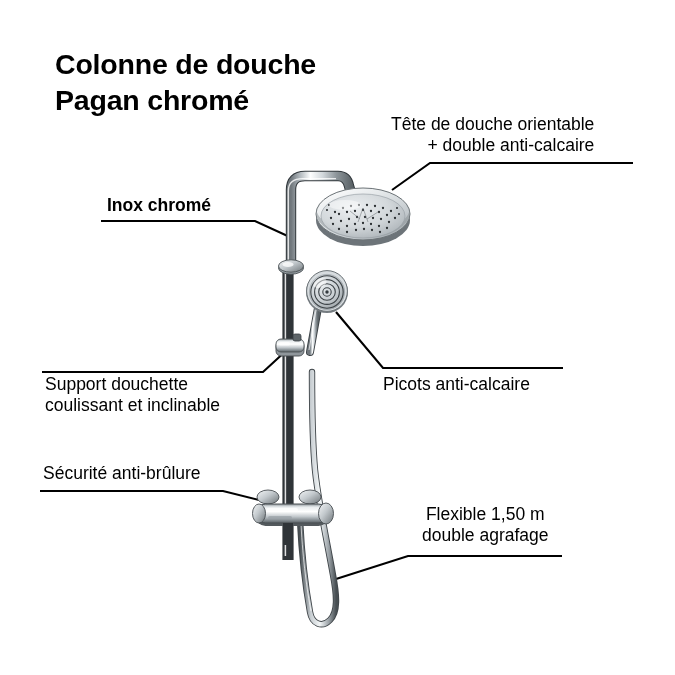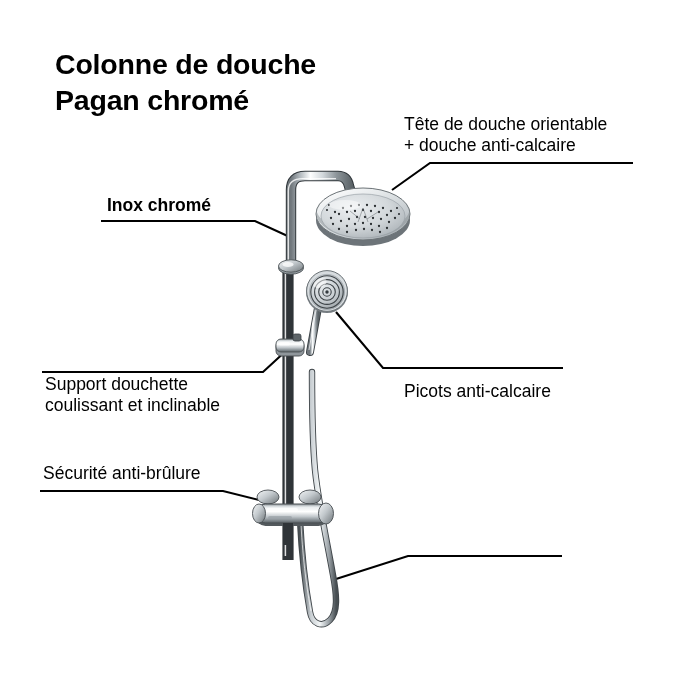--- a/index.html
+++ b/index.html
@@ -4,25 +4,25 @@
 <style>
   html,body{margin:0;padding:0;background:#ffffff;}
   body{width:675px;height:675px;overflow:hidden;
        font-family:"Liberation Sans","DejaVu Sans",sans-serif;color:#000;}
   #stage{position:relative;width:675px;height:675px;background:#fff;}
 
   .title{position:absolute;left:55px;top:46px;font-size:28.5px;font-weight:bold;
          line-height:1.28;letter-spacing:-0.2px;white-space:pre;}
 
   .callout{position:absolute;font-size:17.5px;line-height:1.22;white-space:pre;}
-  .c-tete{left:404px;top:114px;}
+  .c-tete{left:391px;top:114px;text-align:right;}
   .c-inox{left:107px;top:195px;font-weight:bold;}
   .c-support{left:45px;top:374px;}
   .c-secu{left:43px;top:463px;}
-  .c-picots{left:404px;top:374px;margin-top:7px;}
+  .c-picots{left:383px;top:374px;}
   .c-flex{left:422px;top:504px;text-align:center;}
 
   svg#art{position:absolute;left:0;top:0;width:675px;height:675px;}
   .lead{stroke:#000;stroke-width:2.1;fill:none;stroke-linecap:butt;stroke-linejoin:miter;}
 </style>
 </head>
 <body>
 
 <div id="stage">
 
@@ -222,24 +222,25 @@
         <ellipse cx="326" cy="513.5" rx="7.5" ry="10.5" fill="url(#gKnob)" stroke="#484e52" stroke-width="0.9"></ellipse>
         <rect x="266" y="508" width="32" height="4" rx="2" fill="#ffffff" opacity="0.75"></rect>
         <rect x="268" y="516" width="24" height="3" rx="1.5" fill="#9aa1a6" opacity="0.7"></rect>
         <path d="M288,523 L288,545" stroke="#2f3438" stroke-width="10" fill="none"></path>
         <path d="M288,523 L288,545" stroke="url(#gRiser)" stroke-width="8.2" fill="none"></path>
       </g>
 
     </g>
   </svg>
 
-  <div class="callout c-tete"><span>Tête de douche orientable</span><br><span>+ douche anti-calcaire</span></div>
+  <div class="callout c-tete"><span>Tête de douche orientable</span><br><span>+ double anti-calcaire</span></div>
 
   <div class="callout c-inox"><span>Inox chromé</span></div>
 
   <div class="callout c-secu"><span>Sécurité anti-brûlure</span></div>
 
   <div class="callout c-support"><span>Support douchette</span><br><span>coulissant et inclinable</span></div>
 
   <div class="callout c-picots"><span>Picots anti-calcaire</span></div>
 
+  <div class="callout c-flex"><span>Flexible 1,50 m</span><br><span>double agrafage</span></div>
 
 </div>
 
 </body></html>

